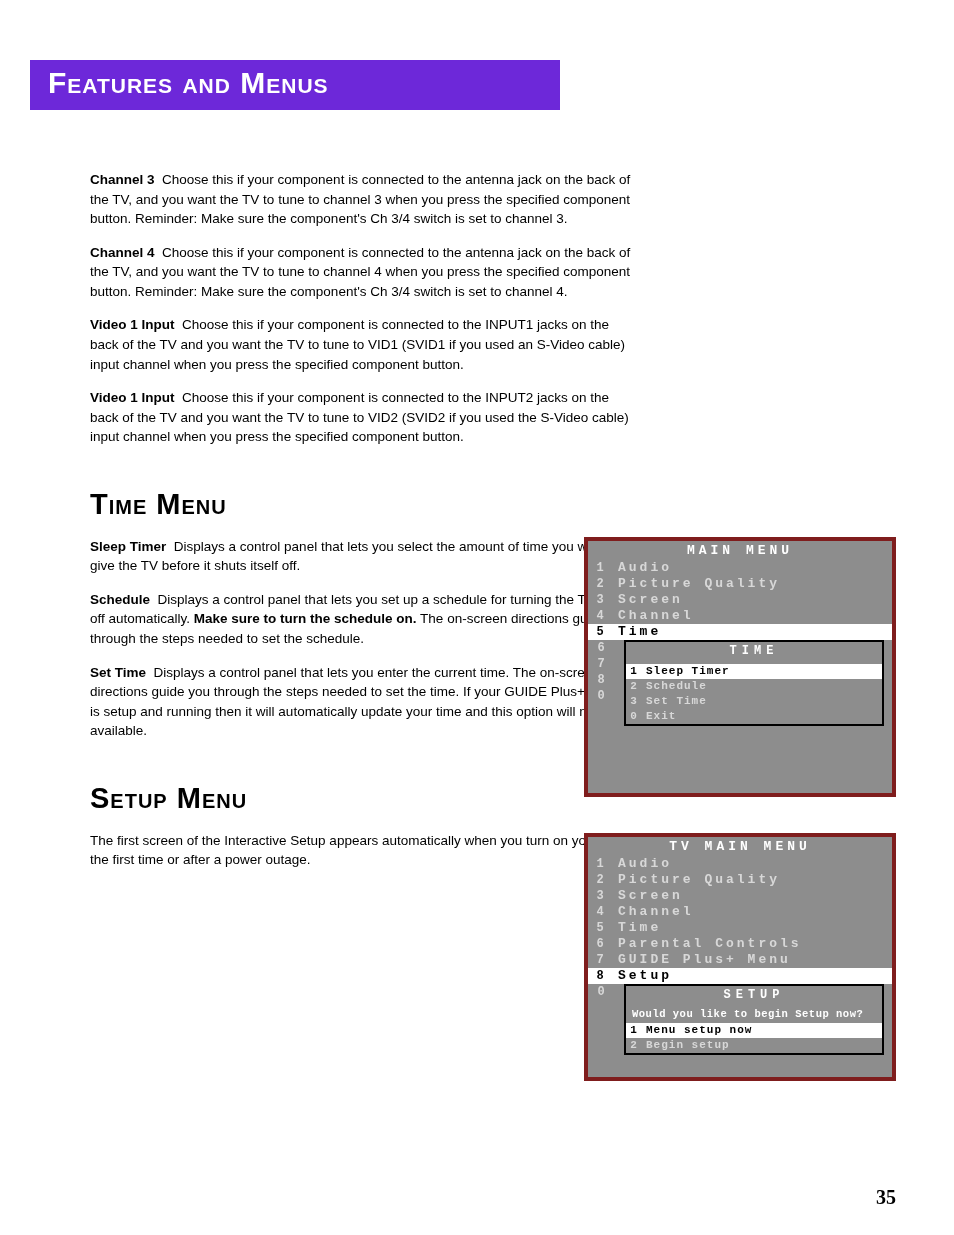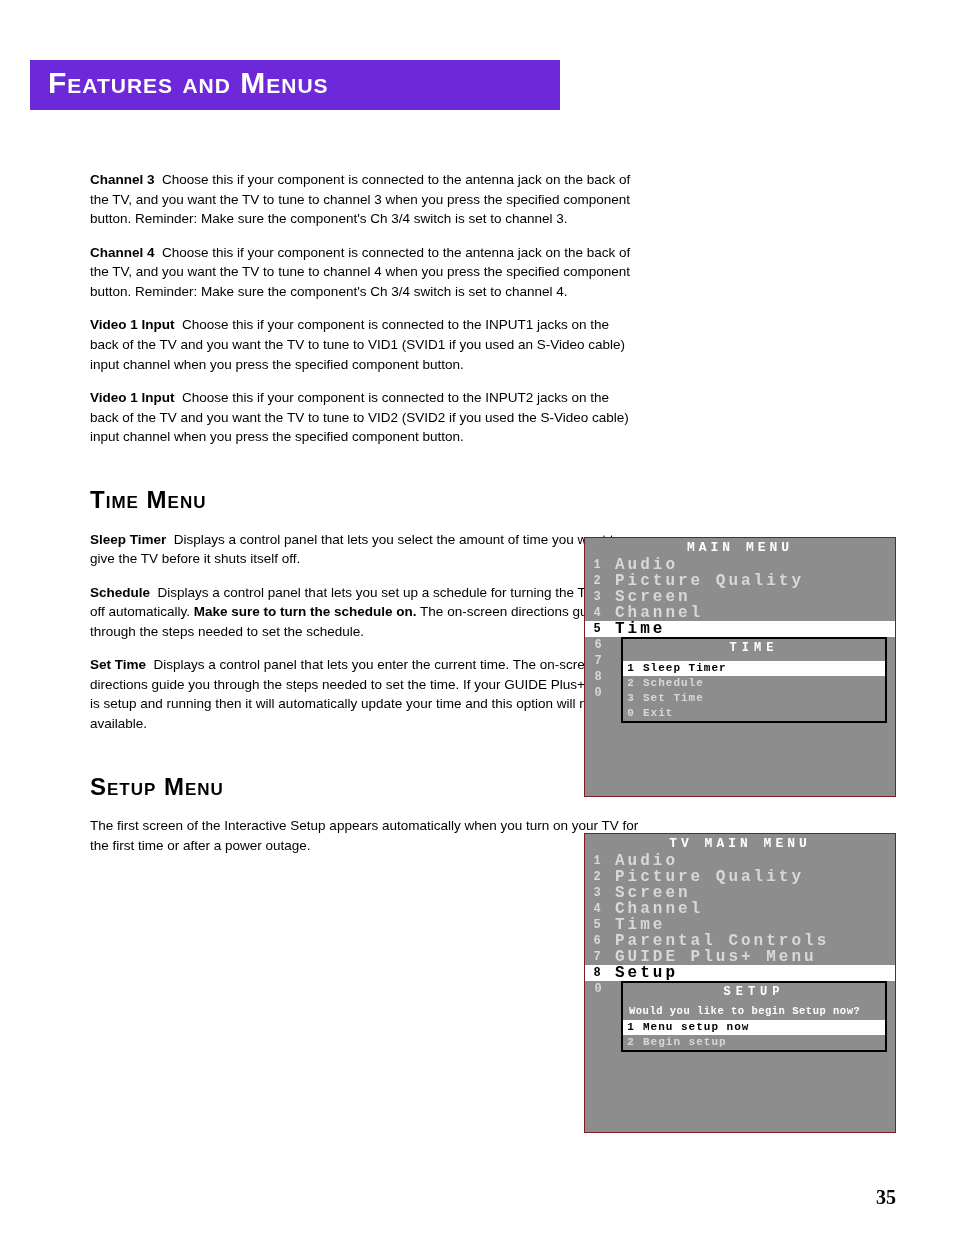--- a/index.html
+++ b/index.html
@@ -43,48 +43,48 @@
   .lead {
     font-weight: 700;
   }
   .embold {
     font-weight: 700;
   }
   h2.section {
     font-family: "Trebuchet MS", "Gill Sans", "Optima", sans-serif;
     font-variant: small-caps;
     font-weight: 700;
-    font-size: 24px;
+    font-size: 29px;
     letter-spacing: 1px;
     margin: 36px 0 12px 0;
   }
   .page-number {
     position: absolute;
     bottom: 26px;
     right: 58px;
     font-family: Georgia, "Times New Roman", serif;
     font-weight: 700;
     font-size: 20px;
     text-align: right;
   }
   
   .osd {
     position: absolute;
     right: 58px;
     width: 312px;
-    border: 1px solid #7f1d1d;
+    border: 4px solid #7f1d1d;
     background: #8d8d8d;
     box-sizing: border-box;
     font-family: "Courier New", monospace;
     font-weight: 700;
     font-size: 12px;
     color: #fff;
   }
   .osd-1 { top: 537px; height: 260px; }
-  .osd-2 { top: 833px; height: 300px; }
+  .osd-2 { top: 833px; height: 248px; }
   .osd .osd-title {
     text-align: center;
     letter-spacing: 4px;
     padding: 2px 0 2px 0;
     font-size: 13px;
   }
   .osd .row {
     display: flex;
     align-items: stretch;
   }
@@ -101,21 +101,21 @@
   .osd .num.sel {
     background: #fff;
     color: #000;
   }
   .osd .lbl {
     flex: 1 1 auto;
     padding: 0 6px;
     letter-spacing: 3px;
     color: #d8d8d8;
     line-height: 16px;
-    font-size: 16px;
+    font-size: 13px;
   }
   .osd .lbl.sel {
     background: #fff;
     color: #000;
   }
   .osd .panel {
     margin: 0 6px 6px 36px;
     border: 2px solid #000;
     background: #8d8d8d;
     box-sizing: border-box;

